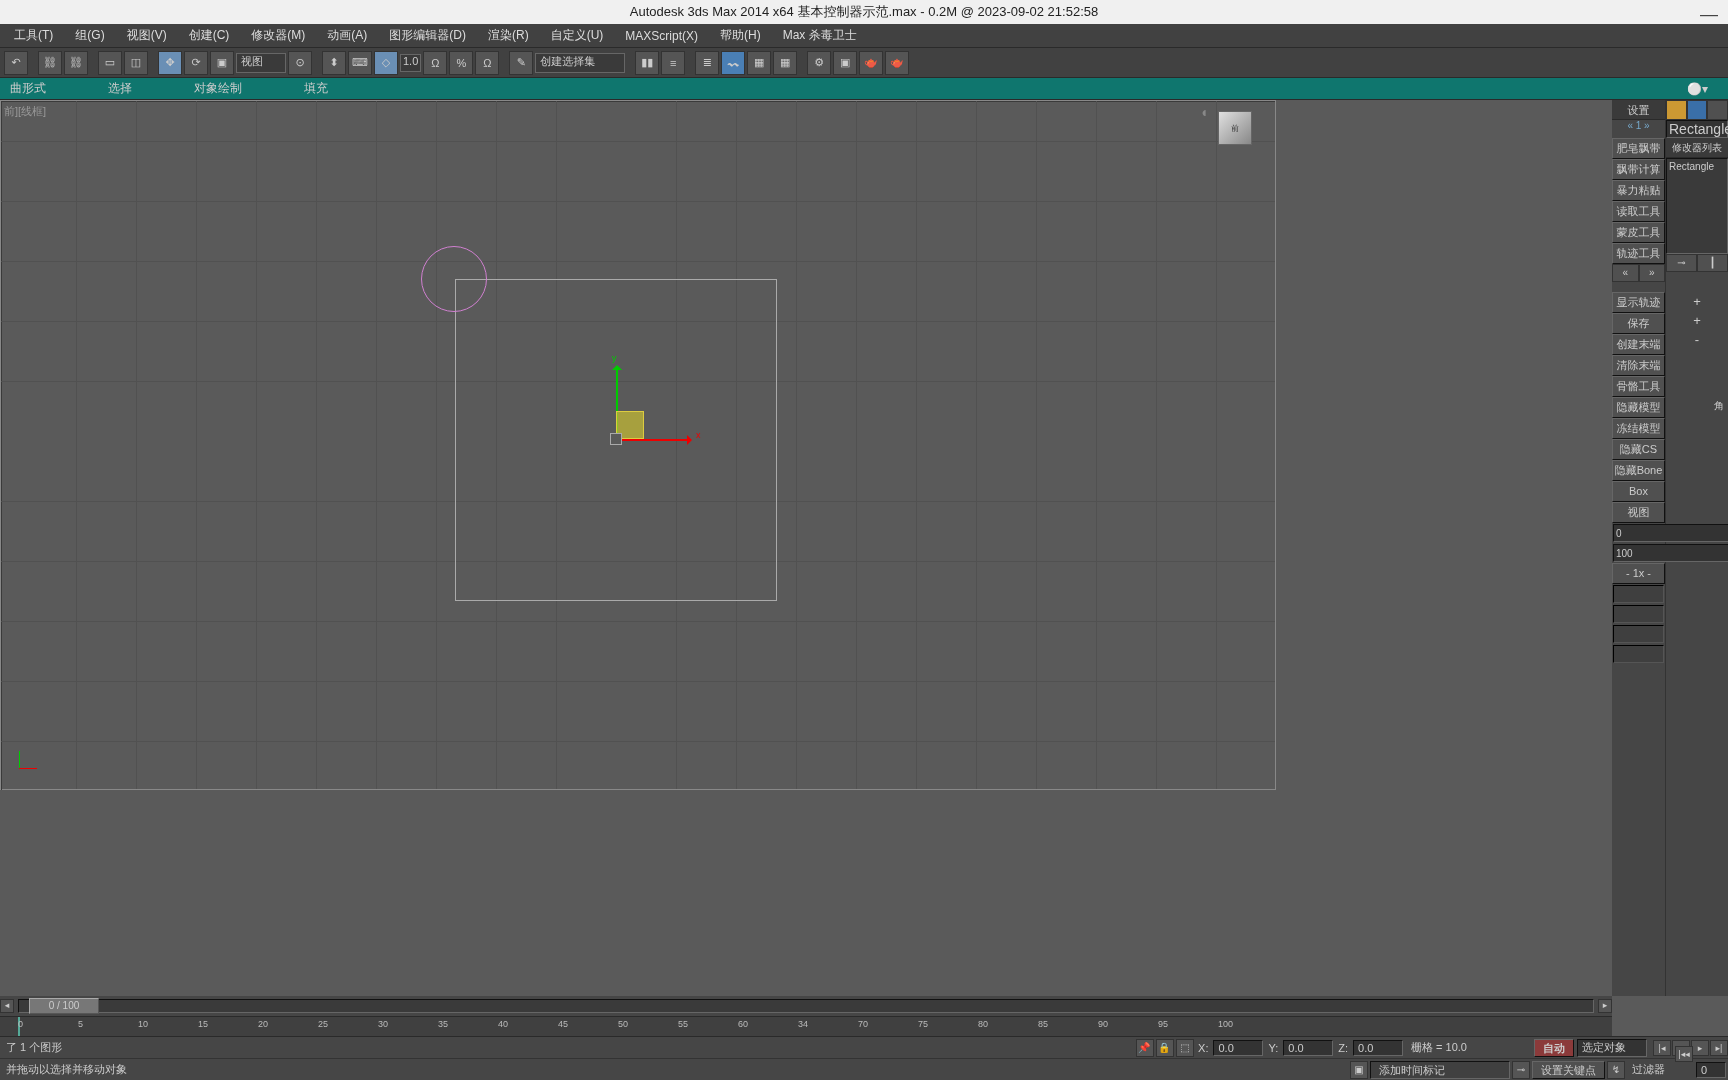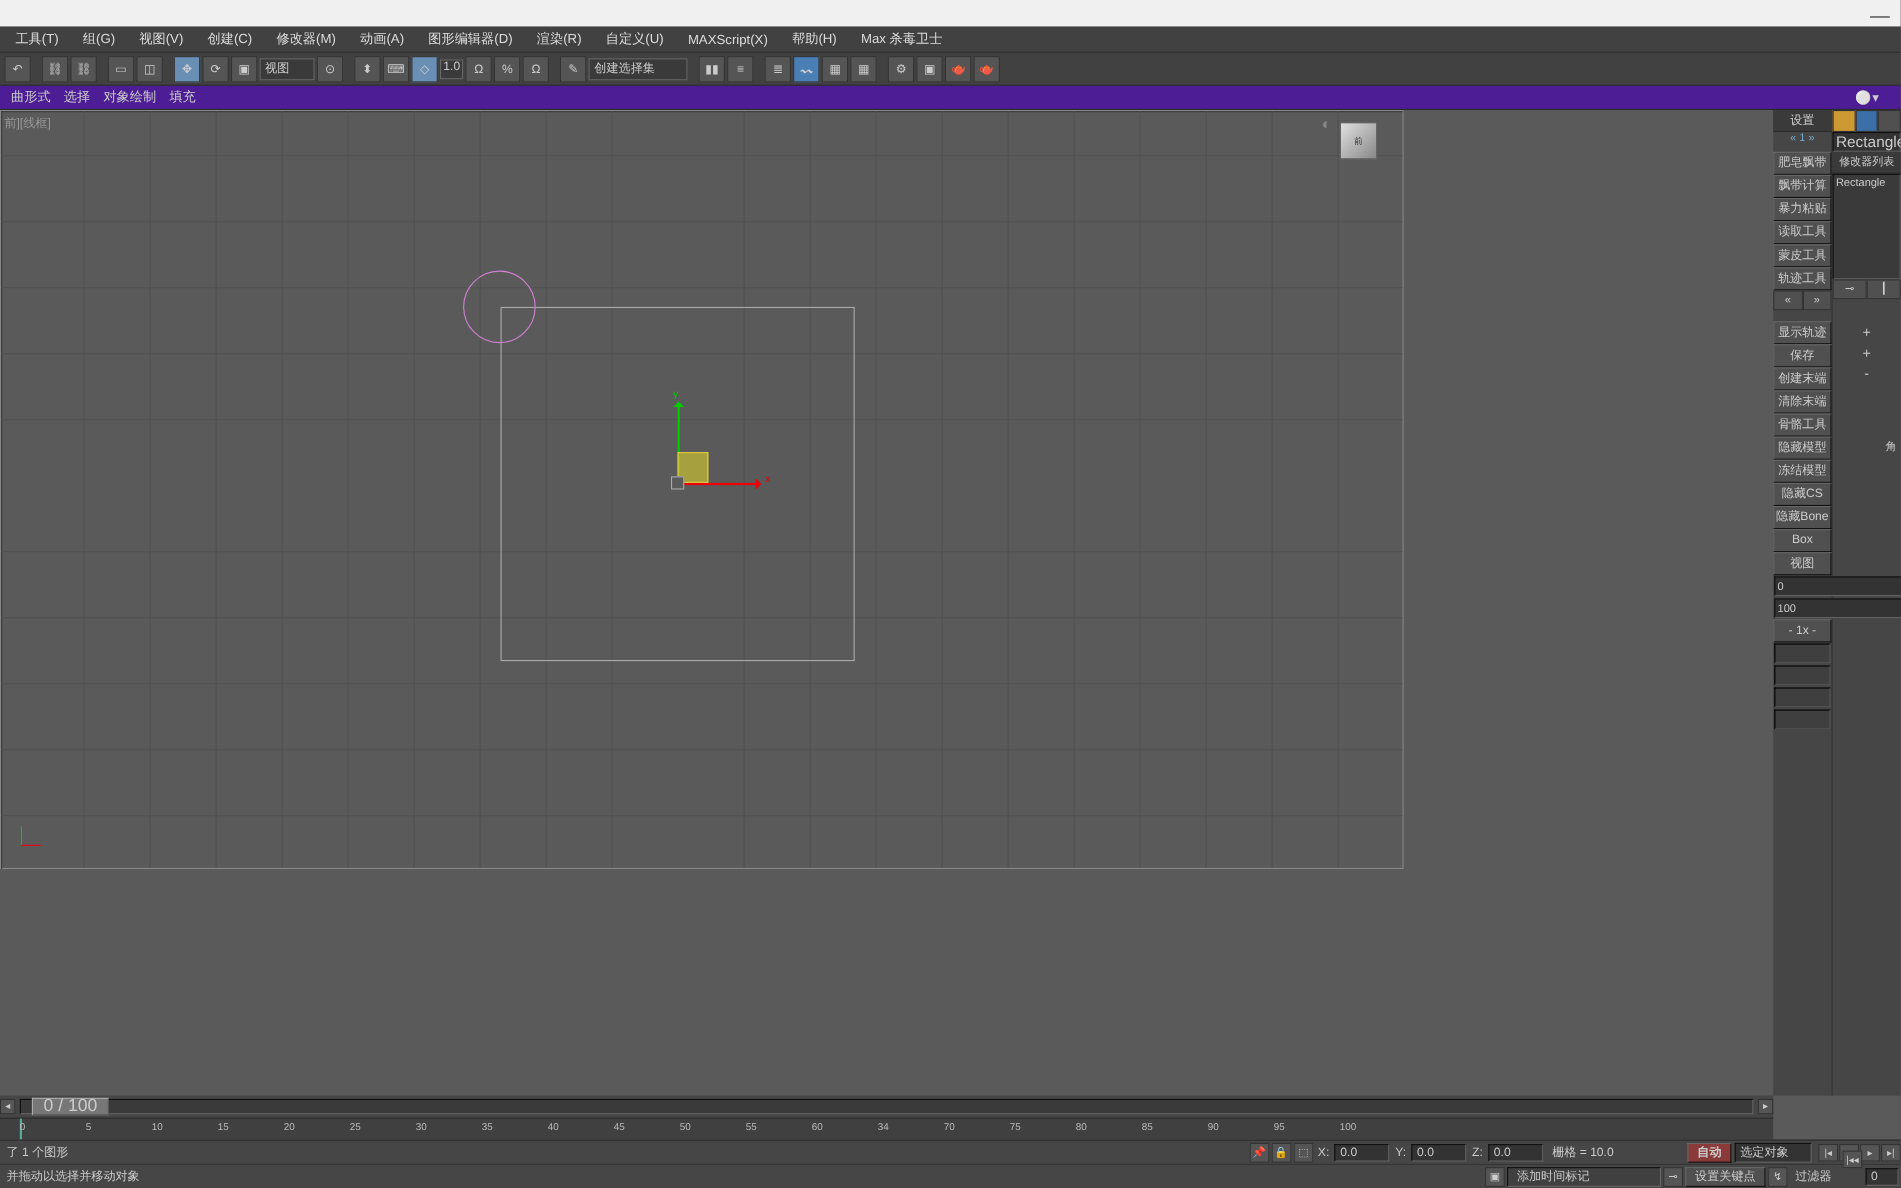--- a/index.html
+++ b/index.html
@@ -12,21 +12,21 @@
 .menu-item { padding: 3px 10px; color: #ddd; font-size: 12px; cursor: pointer; }
 
 .toolbar-main { height: 30px; background: #414141; display: flex; align-items: center; padding-left: 4px; gap: 2px; border-bottom: 1px solid #2a2a2a; }
 .tb-btn { width: 24px; height: 24px; background: #555; border: 1px solid #333; display: flex; align-items: center; justify-content: center; font-size: 11px; cursor: pointer; }
 .tb-btn.active { background: #6a8fb5; }
 .tb-btn.blue { background: #4a7fb5; }
 .tb-sep { width: 6px; }
 .tb-dropdown { background: #3a3a3a; border: 1px solid #666; height: 20px; min-width: 50px; padding: 0 4px; color: #ccc; font-size: 11px; }
 .tb-spin { background: #3a3a3a; color: #ccc; font-size: 11px; padding: 0 2px; height: 18px; border: 1px solid #666; }
 
-.ribbon-tabs { height: 22px; background: #4c1d95; display: flex; align-items: center; padding-left: 4px; border-bottom: 1px solid #2a2a2a; }
+.ribbon-tabs { height: 22px; background: #0f766e; display: flex; align-items: center; padding-left: 4px; gap: 50px; border-bottom: 1px solid #2a2a2a; }
 .ribbon-tab { color: #ccc; font-size: 12px; padding: 2px 6px; }
 .ribbon-pill { margin-left: auto; margin-right: 20px; }
 
 .main-area { position: absolute; top: 100px; left: 0; right: 116px; bottom: 84px; background: #5a5a5a; }
 
 .viewport { position: absolute; top: 0; left: 0; width: 1276px; height: 690px; border: 1px solid #888; background: #5a5a5a; }
 .vp-label { position: absolute; top: 3px; left: 3px; font-size: 11px; color: #999; }
 .vp-grid { position: absolute; top: 0; left: 0; width: 100%; height: 100%; }
 .vp-grid .gh, .vp-grid .gv { position: absolute; background: #515151; }
 .vp-grid .gh { height: 1px; width: 100%; }
@@ -69,21 +69,21 @@
 .rp-obj-name { height: 18px; background: #333; border: 1px inset #666; font-size: 14px; padding-left: 2px; line-height: 16px; }
 .rp-list { height: 96px; background: #3a3a3a; border: 1px inset #666; font-size: 10px; padding: 2px; }
 .rp-nav { display: flex; height: 18px; }
 .rp-nav span { flex:1; text-align:center; background:#505050; border:1px solid #333; font-size:10px; line-height:16px; }
 .rp-spin-row { display: flex; height: 18px; margin: 1px; }
 .rp-spin-row input { flex: 1; background: #333; border: 1px inset #666; color: #ccc; font-size: 10px; padding: 0 2px; }
 .rp-empty { height: 18px; background: #3f3f3f; border: 1px inset #555; margin: 1px; }
 
 .time-slider-row { position: absolute; left: 0; right: 116px; bottom: 64px; height: 20px; background: #464646; display: flex; align-items: center; }
 .ts-track { flex: 1; height: 14px; background: #3a3a3a; border: 1px inset #666; margin: 0 4px; position: relative; }
-.ts-thumb { position: absolute; left: 10px; top: -2px; width: 70px; height: 16px; background: #777; border: 1px outset #aaa; text-align: center; font-size: 16px; line-height: 14px; }
+.ts-thumb { position: absolute; left: 10px; top: -2px; width: 70px; height: 16px; background: #777; border: 1px outset #aaa; text-align: center; font-size: 10px; line-height: 14px; }
 .ts-arrow { width: 14px; height: 14px; background: #555; border: 1px solid #333; text-align: center; font-size: 9px; }
 
 .track-bar { position: absolute; left: 0; right: 116px; bottom: 44px; height: 20px; background: #404040; border-top: 1px solid #2a2a2a; }
 .track-ticks { position: relative; height: 100%; margin-left: 18px; }
 .tick { position: absolute; top: 2px; font-size: 9px; color: #bbb; }
 .track-marker { position:absolute; left:18px; top:0; width:2px; height:20px; background:#5a9; }
 
 .status-bar1 { position: absolute; left: 0; right: 0; bottom: 22px; height: 22px; background: #464646; display: flex; align-items: center; font-size: 11px; border-top:1px solid #2a2a2a; }
 .status-bar2 { position: absolute; left: 0; right: 0; bottom: 0; height: 22px; background: #464646; display: flex; align-items: center; font-size: 11px; border-top:1px solid #333; }
 .sb-text { padding: 0 6px; color: #ccc; }
@@ -94,20 +94,21 @@
 .sb-dd { background: #333; border: 1px inset #666; height: 18px; min-width: 70px; padding: 0 4px; font-size: 11px; margin: 0 2px; }
 .sb-icon { width: 18px; height: 18px; background: #555; border: 1px solid #333; margin: 0 1px; display: flex; align-items: center; justify-content: center; font-size: 10px; }
 .sb-spacer { flex: 1; }
 .play-icons { display: flex; gap: 1px; margin-left: 4px; }
 .play-btn { width: 18px; height: 16px; background: #555; border: 1px solid #333; font-size: 9px; text-align: center; line-height: 14px; }
 </style>
 </head>
 <body>
 
 <div class="title-bar">
+  <span>Autodesk 3ds Max  2014 x64      基本控制器示范.max - 0.2M @ 2023-09-02 21:52:58</span>
   <span class="minimize">—</span>
 </div>
 
 <div class="menu-bar">
   <span class="menu-item">工具(T)</span>
   <span class="menu-item">组(G)</span>
   <span class="menu-item">视图(V)</span>
   <span class="menu-item">创建(C)</span>
   <span class="menu-item">修改器(M)</span>
   <span class="menu-item">动画(A)</span>

